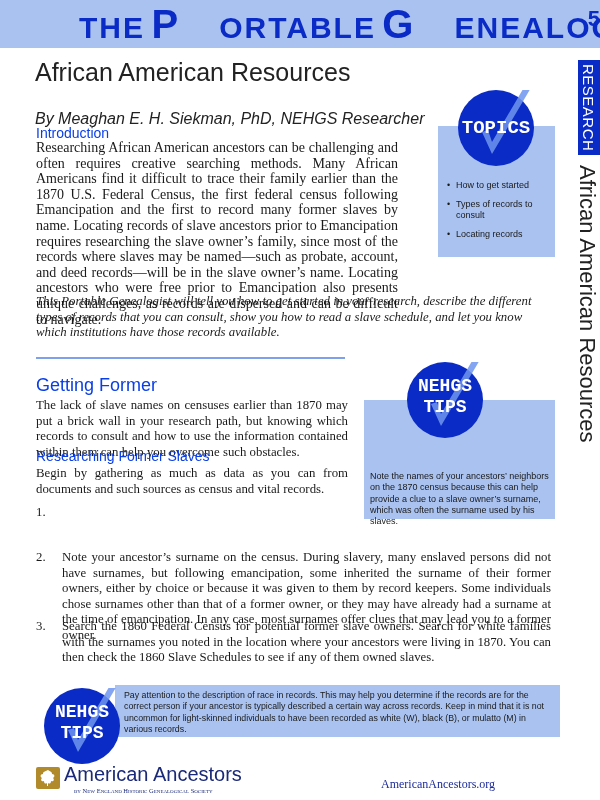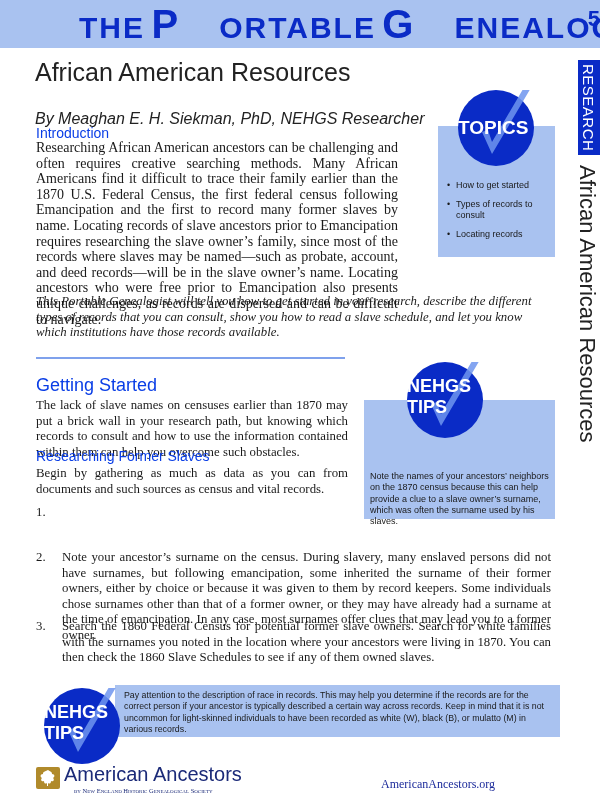--- a/index.html
+++ b/index.html
@@ -29,21 +29,21 @@
   .list .num { position:absolute; left:0; top:0; }
   .li1 { top:505px; width:312px; }
   .li2 { top:550px; width:515px; }
   .li3 { top:619px; width:515px; }
   .topics-box { position:absolute; left:438px; top:126px; width:117px; height:131px; background:#a9c2f0; }
   .topics-list { position:absolute; left:446px; top:180px; width:108px; margin:0; padding:0; list-style:none; font-family:"Liberation Sans", sans-serif; font-size:9px; line-height:11px; color:#1a1a1a; }
   .topics-list li { position:relative; padding-left:10px; margin-bottom:8px; }
   .topics-list li::before { content:"•"; position:absolute; left:1px; top:0; }
   .badge { position:absolute; border-radius:50%; background:#0a2bc6; overflow:visible; }
   .badge svg { position:absolute; left:0; top:0; }
-  .badge-text { position:absolute; left:0; width:100%; color:#ffffff; font-family:Liberation Sans, sans-serif; font-weight:bold; }
+  .badge-text { position:absolute; left:0; width:100%; text-align:center; color:#ffffff; font-family:Liberation Mono, monospace; font-weight:bold; }
   .topics-badge { left:458px; top:90px; width:76px; height:76px; }
   .tips-box { position:absolute; left:364px; top:400px; width:191px; height:119px; background:#a9c2f0; }
   .tips-text { position:absolute; left:370px; top:451px; width:180px; font-family:"Liberation Sans", sans-serif; font-size:9px; line-height:11.3px; color:#1a1a1a;margin-top:20px; }
   .tips-badge1 { left:407px; top:362px; width:76px; height:76px; }
   .tips-box2 { position:absolute; left:115px; top:685px; width:445px; height:52px; background:#a9c2f0; }
   .tips-text2 { position:absolute; left:124px; top:690px; width:430px; font-family:"Liberation Sans", sans-serif; font-size:8.8px; line-height:11.3px; color:#1a1a1a; }
   .tips-badge2 { left:44px; top:688px; width:76px; height:76px; }
   .logo { position:absolute; left:36px; top:767px; }
   .logo-mark { position:absolute; left:0; top:0; width:24px; height:22px; background:#b08a2b; border-radius:2px; }
   .logo-mark svg { position:absolute; left:3px; top:2px; }
@@ -83,21 +83,21 @@
 <ul class="topics-list">
   <li>How to get started</li>
   <li>Types of records to consult</li>
   <li>Locating records</li>
 </ul>
 
 <div class="summary-p">This Portable Genealogist will tell you how to get started in your research, describe the different types of records that you can consult, show you how to read a slave schedule, and let you know which institutions have those records available.</div>
 
 <div class="divider"></div>
 
-<div class="gs-h h-blue">Getting Started</div>
+<div class="gs-h h-blue">Getting Former</div>
 <div class="gs-p body-p">The lack of slave names on censuses earlier than 1870 may put a brick wall in your research path, but knowing which records to consult and how to use the information contained within them can help you overcome such obstacles.</div>
 
 <div class="rfs-h h-blue">Researching Former Slaves</div>
 <div class="rfs-p">Begin by gathering as much as data as you can from documents and such sources as census and vital records.</div>
 
 <ul class="list li1 body-p">
   <li><span class="num">1.</span></li>
 </ul>
 <ul class="list li2 body-p">
   <li><span class="num">2.</span><span>Note your ancestor’s surname on the census. During slavery, many enslaved persons did not have surnames, but following emancipation, some inherited the surname of their former owners, either by choice or because it was given to them by record keepers. Some individuals chose surnames other than that of a former owner, or they may have already had a surname at the time of emancipation. In any case, most surnames offer clues that may lead you to a former owner.</span></li>

